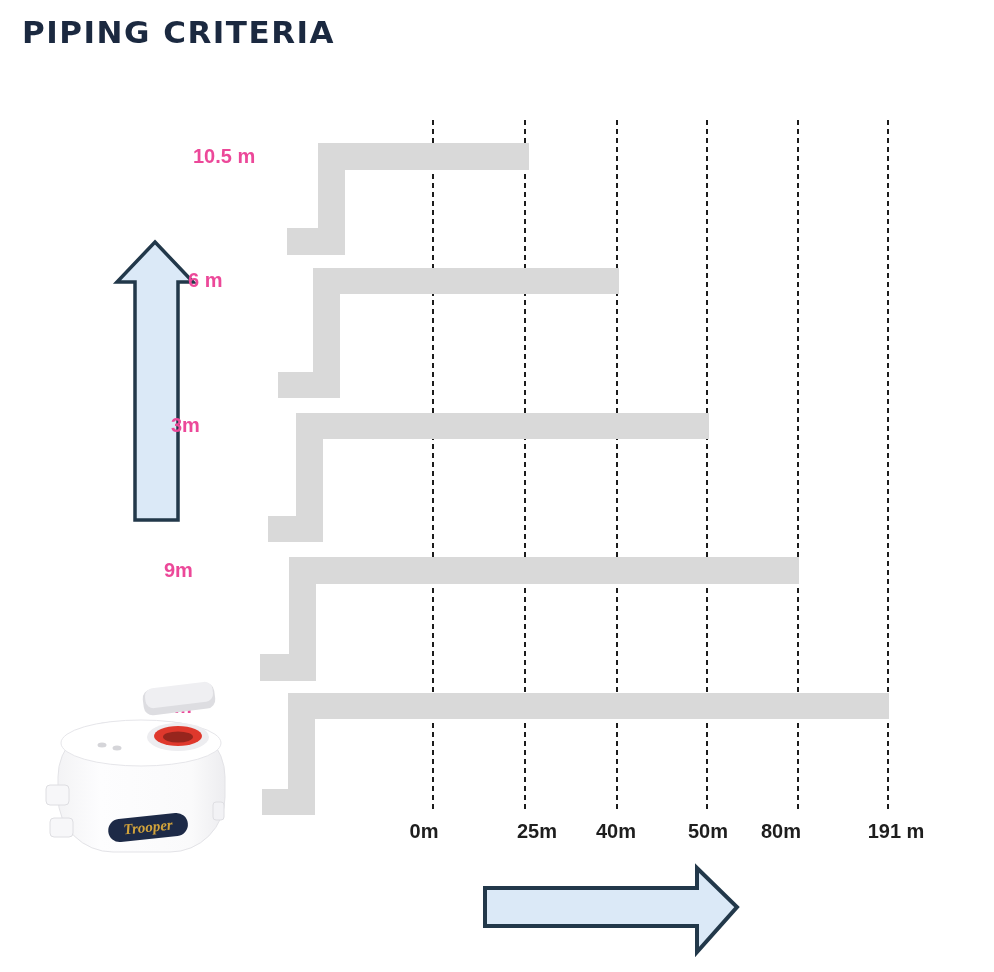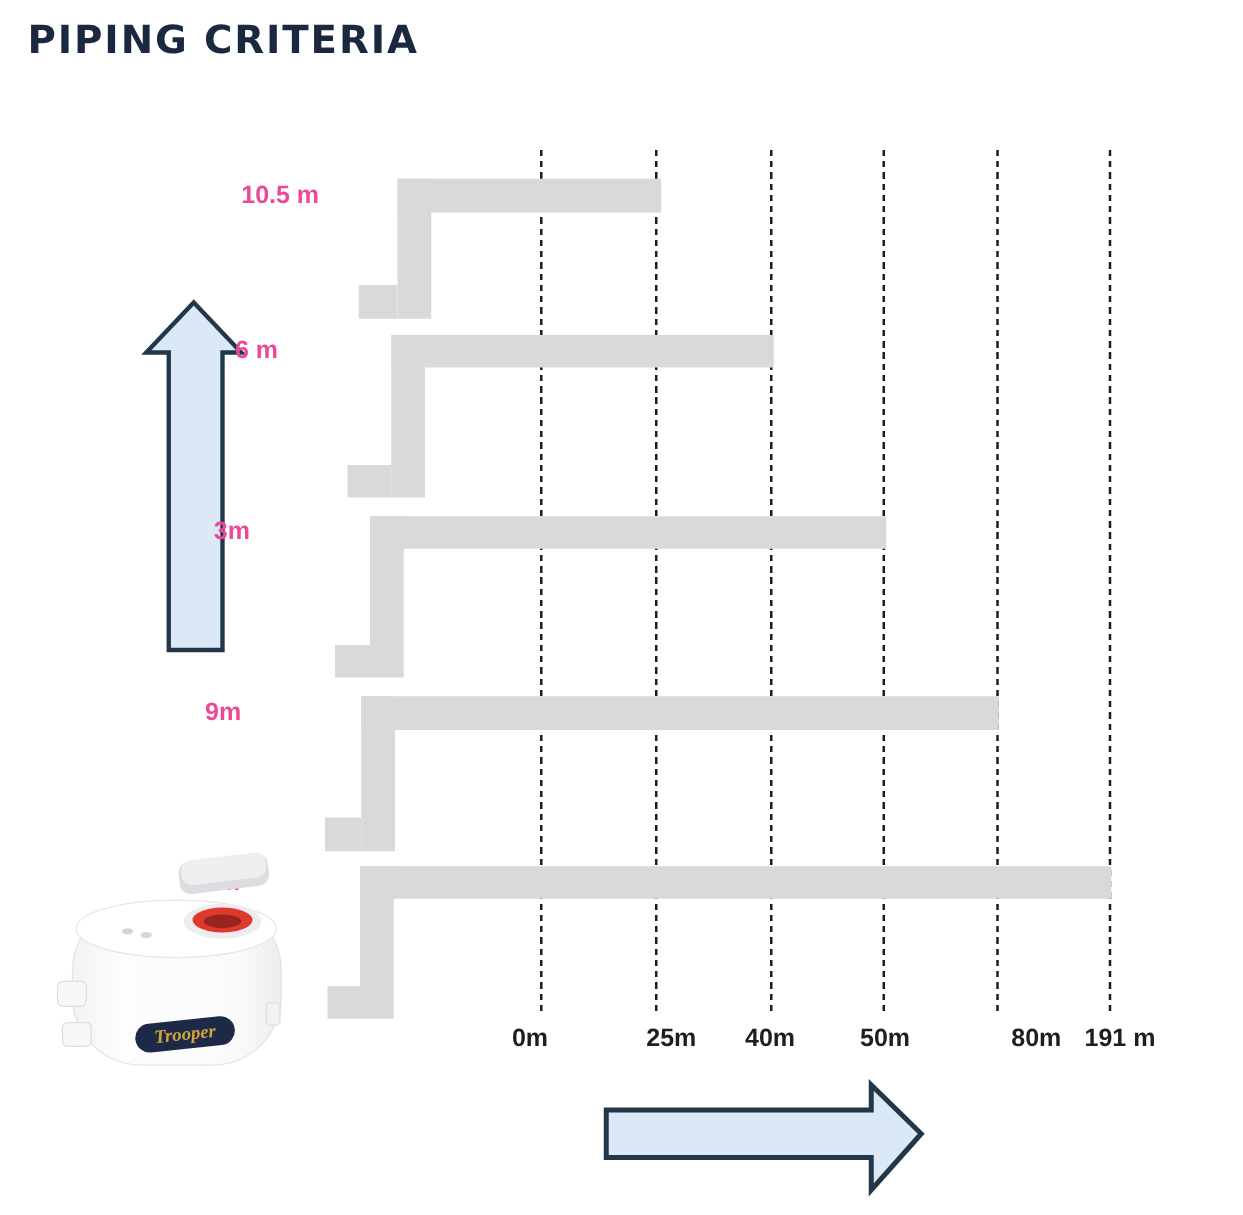--- a/index.html
+++ b/index.html
@@ -48,21 +48,21 @@
   .yl1{left:193px;top:143px}
   .yl2{left:188px;top:267px}
   .yl3{left:171px;top:412px}
   .yl4{left:164px;top:557px}
   .yl5{left:163px;top:693px}
   
   .xlab{
     position:absolute;width:90px;top:820px;text-align:center;z-index:3;
     font-size:20px;font-weight:bold;color:#1e1e1e;
   }
-  .xl0{left:379px}.xl1{left:492px}.xl2{left:571px}.xl3{left:663px}.xl4{left:784px}.xl5{left:851px}
+  .xl0{left:379px}.xl1{left:492px}.xl2{left:571px}.xl3{left:663px}.xl4{left:736px}.xl5{left:851px}
   .arrow-svg{position:absolute;z-index:3;}
   .up-arrow{left:108px;top:236px;}
   .right-arrow{left:478px;top:860px;}
   .pump-svg{position:absolute;left:42px;top:666px;z-index:3;}
 </style>
 </head>
 <body>
 
 <div class="canvas">
 

